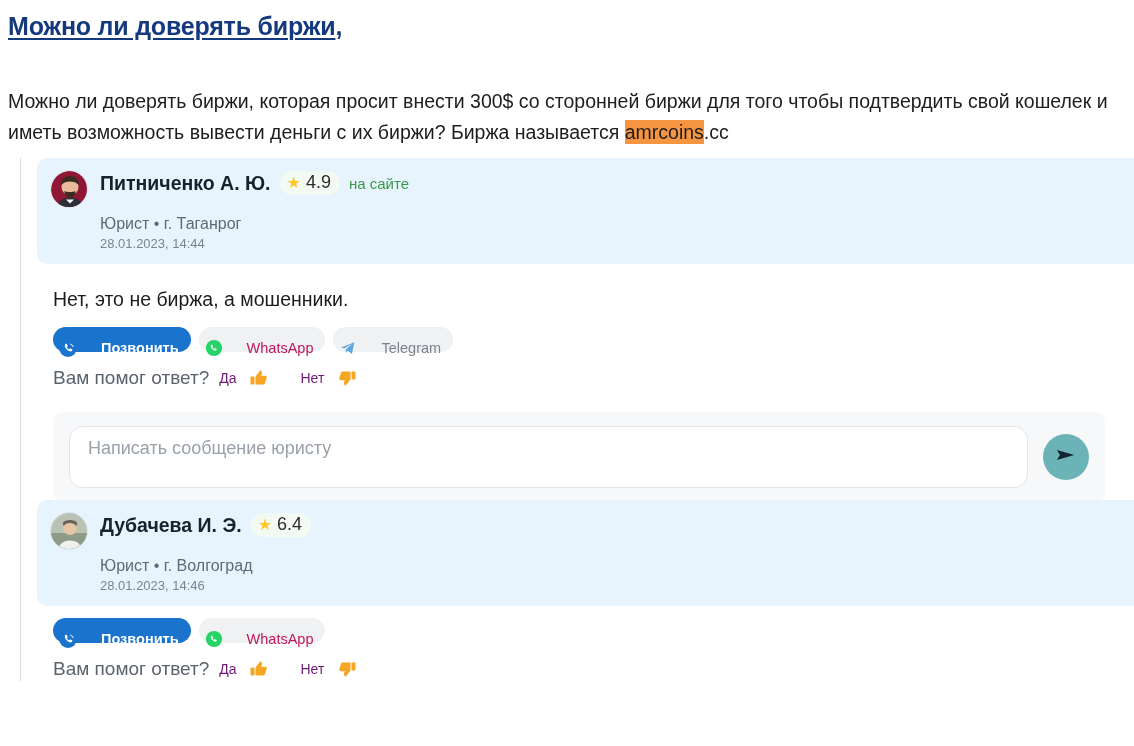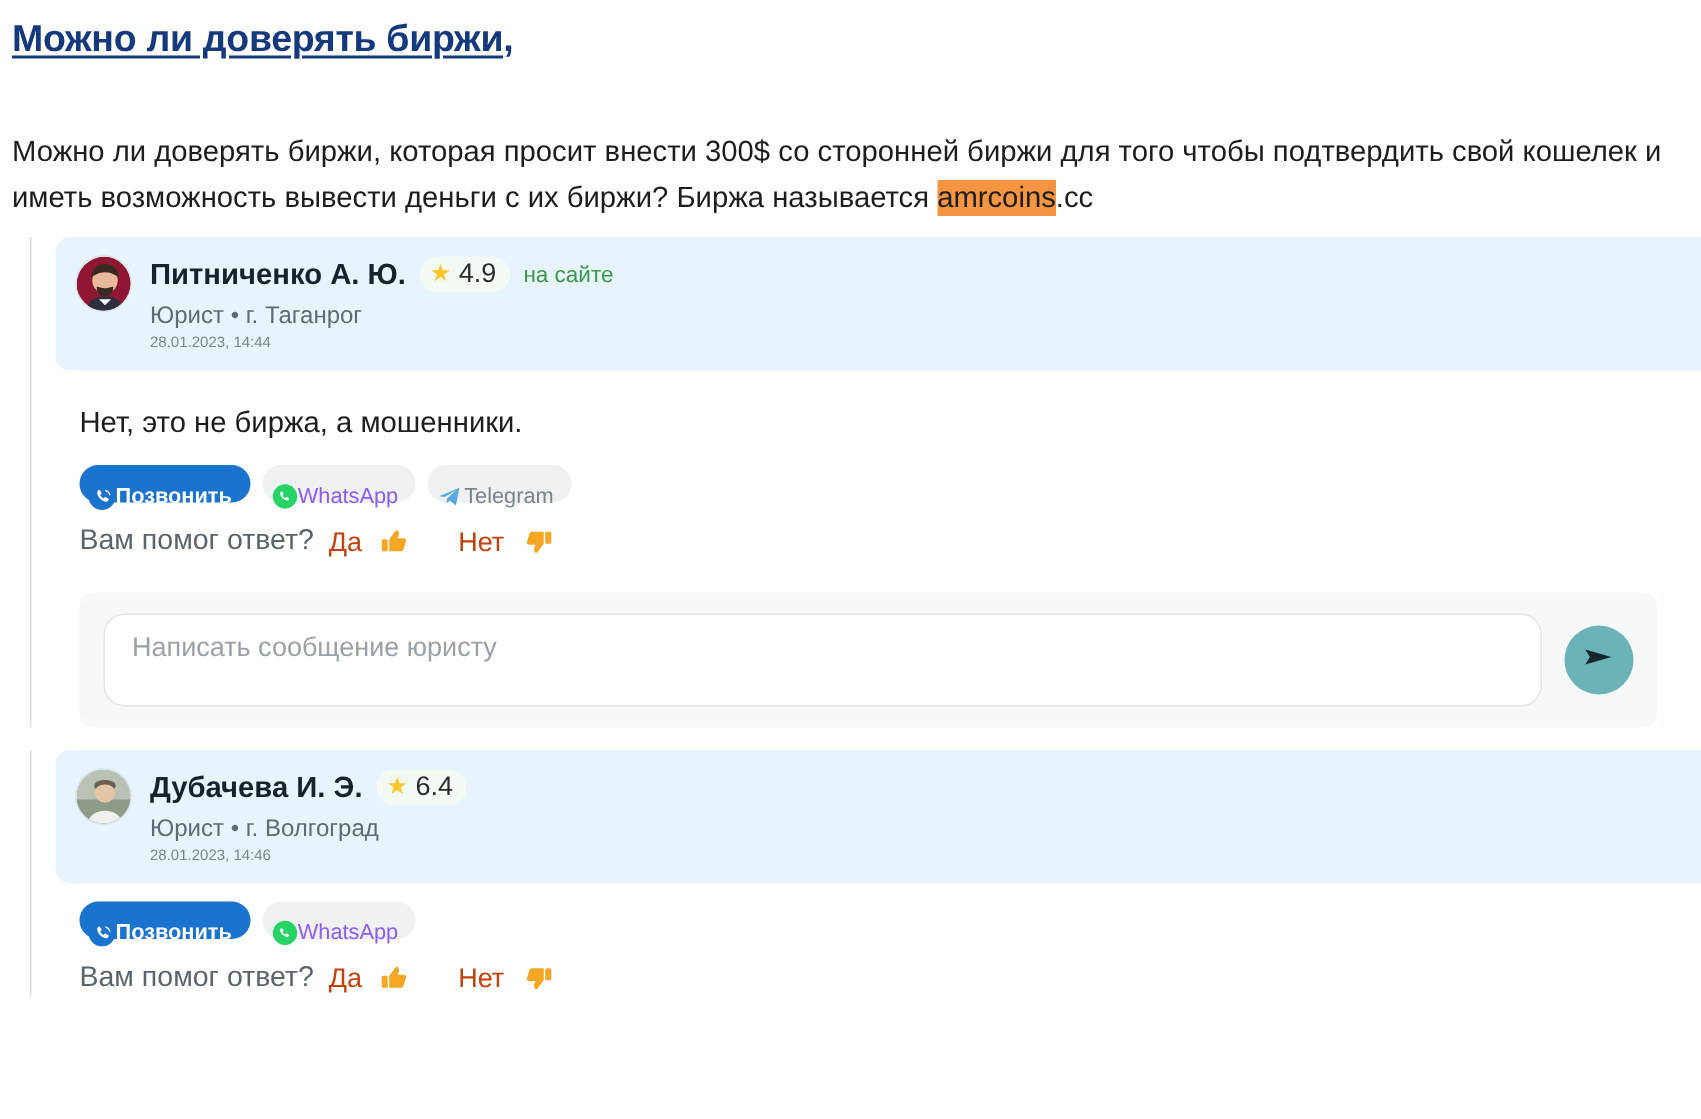--- a/index.html
+++ b/index.html
@@ -54,44 +54,44 @@
   .name {
     font-size: 19.5px; font-weight: bold; color: #16222e; white-space: nowrap;
   }
   .rating {
     display: inline-flex; align-items: center; gap: 5px;
     background: #f3faf3; border-radius: 12px; padding: 1px 9px 2px 7px;
   }
   .rating .star { font-size: 16px; color: #ffc72c; line-height: 1; }
   .rating .val { font-size: 18px; color: #2b2b2b; }
   .online { font-size: 15px; color: #3a9a4a; white-space: nowrap; }
-  .meta { font-size: 16px; color: #606a74; margin-top: 7px; white-space: nowrap; }
-  .date { font-size: 10px; color: #7b848d; margin-top: 3px; white-space: nowrap; }
+  .meta { font-size: 16px; color: #606a74; margin-top: 20px; white-space: nowrap; }
+  .date { font-size: 13px; color: #7b848d; margin-top: 3px; white-space: nowrap; }
 
   .ans-text {
     font-size: 19.5px; line-height: 31px; color: #1d1d1d;
     margin: 20px 16px 0 16px;
   }
 
   
   .pills { display: flex; gap: 8px; margin: 12px 0 0 16px; }
   .pill {
-    display: inline-flex; align-items: center; gap: 0;
+    display: inline-flex; align-items: center; gap: 24px;
     height: 25px; padding: 16px 12px 0 6px; border-radius: 13px;
     font-size: 14.5px; white-space: nowrap;
   }
   .pill.call { background: #1a73cc; color: #ffffff; font-weight: bold; }
-  .pill.wa   { background: #f0f1f2; color: #8b5cf6; }
+  .pill.wa   { background: #f0f1f2; color: #be185d; }
   .pill.tg   { background: #f0f1f2; color: #7b848d; }
   .ic { width: 18px; height: 18px; display: inline-block; flex: 0 0 18px; }
 
   
   .helpful { display: flex; align-items: center; gap: 10px; margin: 14px 0 0 16px; }
   .helpful .q { font-size: 19px; color: #5b646d; }
-  .helpful .yn { font-size: 18px; color: #c2410c; }
+  .helpful .yn { font-size: 14px; color: #701a75; }
   .thumb { width: 24px; height: 24px; display: inline-block; }
 
   
   .composer {
     margin: 22px 0 0 16px;
     background: #f7f8f9; border-radius: 10px;
     padding: 14px 16px; width: 1052px;
     display: flex; align-items: center; gap: 15px;
   }
   .composer-input {

